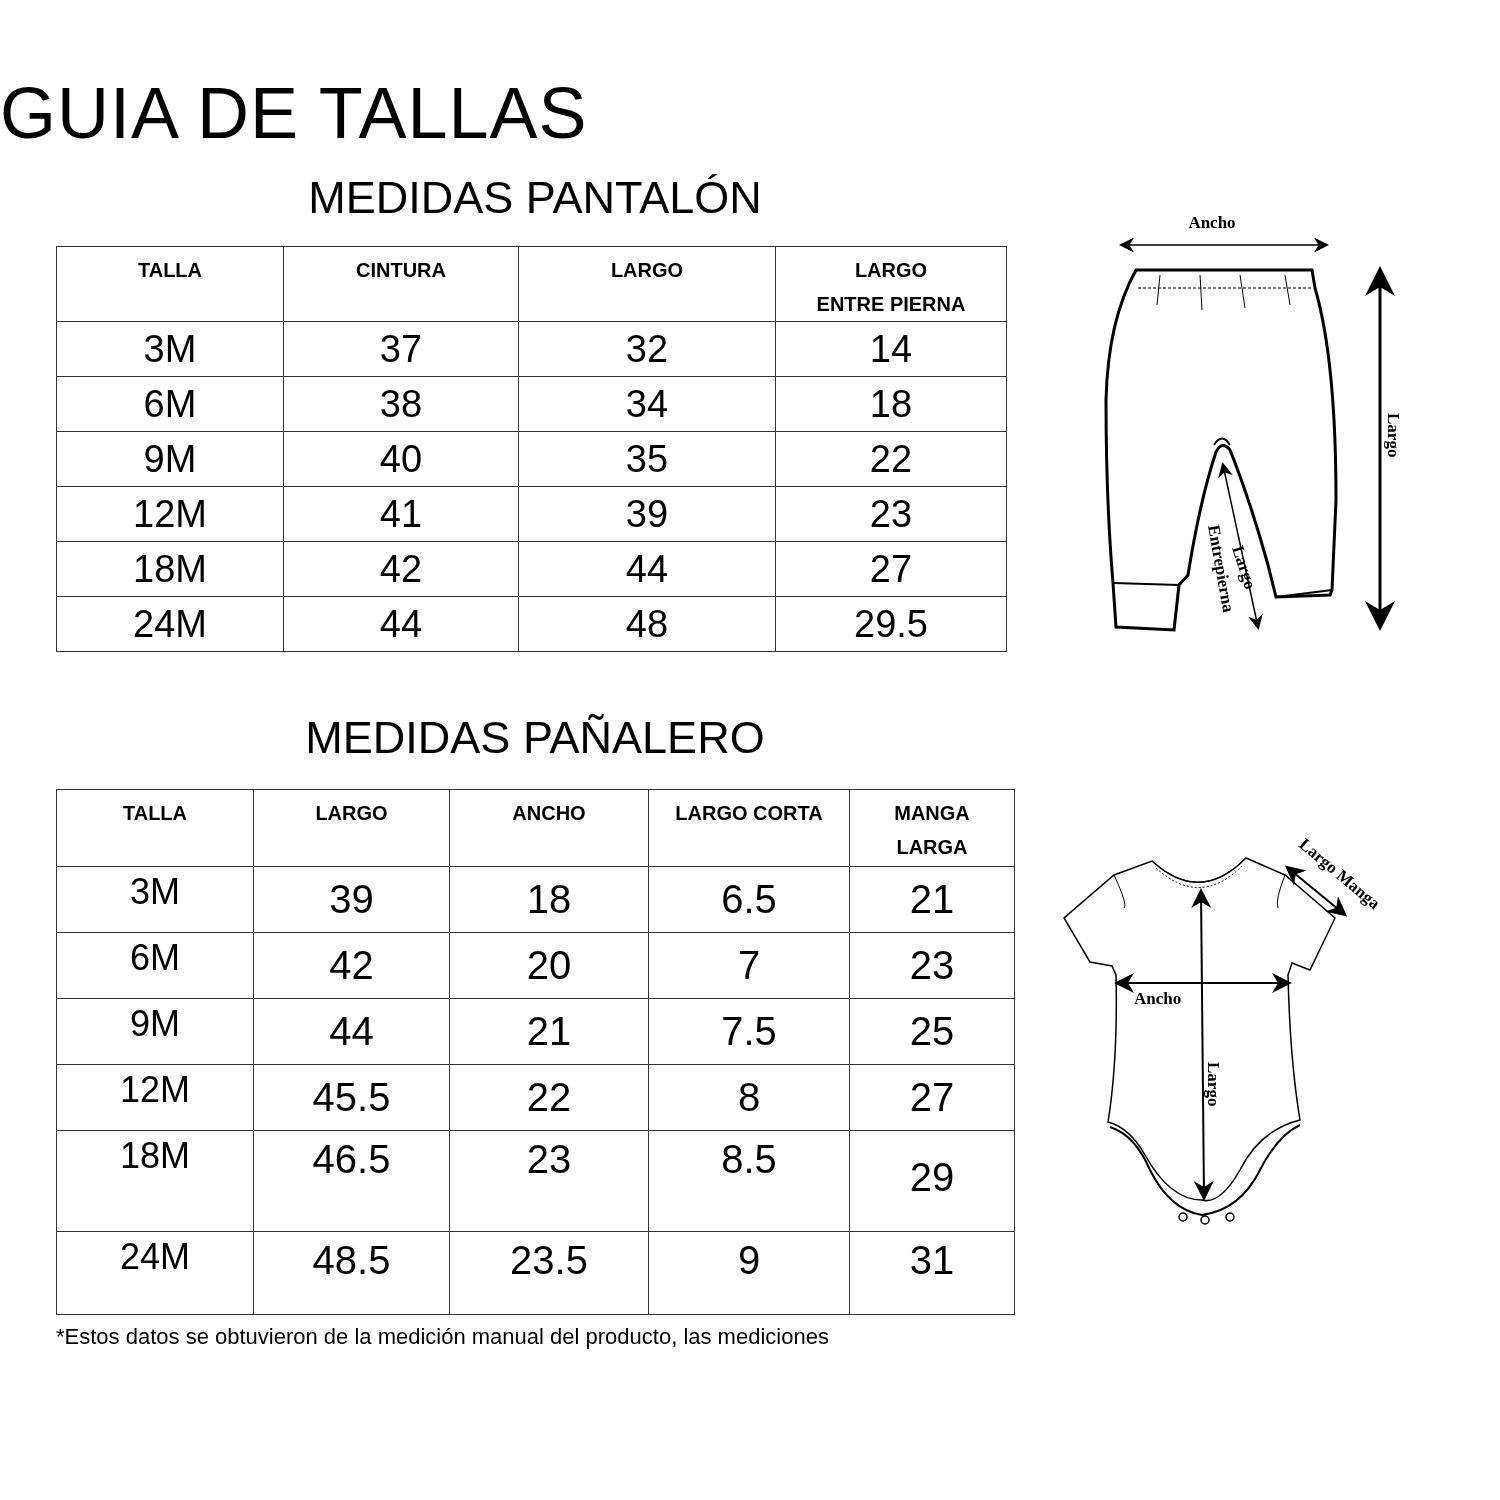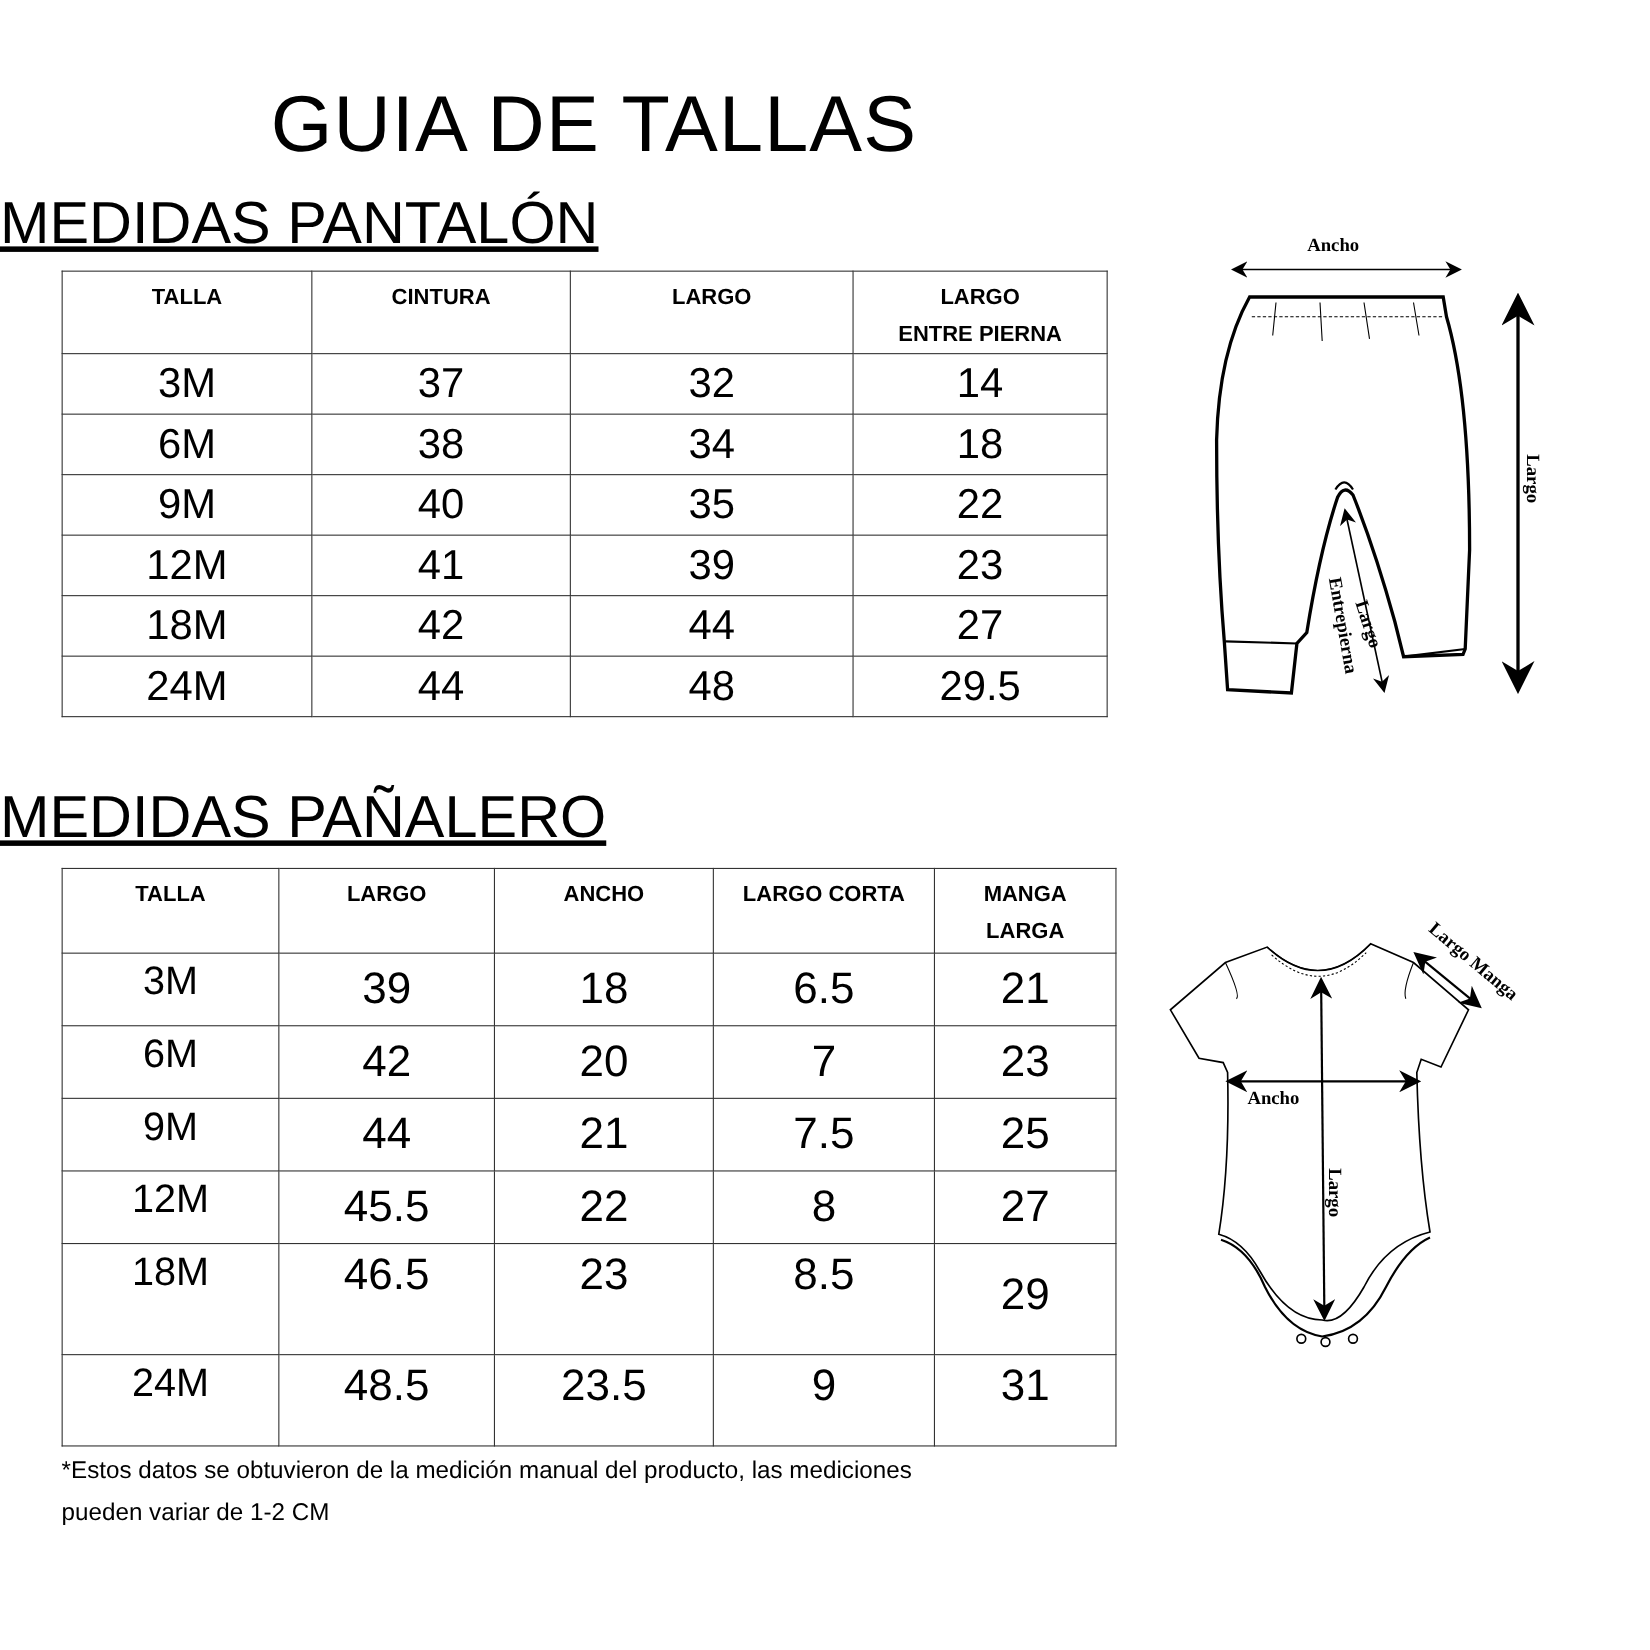--- a/index.html
+++ b/index.html
@@ -1,20 +1,20 @@
 <!DOCTYPE html>
 <html><head>
 <meta charset="utf-8">
 <style>
   html, body { margin:0; padding:0; background:#ffffff; }
   body { width:1500px; height:1500px; position:relative; overflow:hidden;
          font-family:"Liberation Sans", sans-serif; color:#000; }
-  .title { position:absolute; left:0; width:1080px; text-align:center; top:72px;
+  .title { position:absolute; left:0; width:1080px; top:72px;
            font-size:72px; font-family:"Liberation Sans", sans-serif; letter-spacing:1px; }
-  .subtitle { position:absolute; font-size:54px;text-decoration:underline; }
+  .subtitle { position:absolute; text-align:center; font-size:45px; }
   .sub1 { left:0; width:1070px; top:172px; }
   .sub2 { left:0; width:1070px; top:712px; }
   table { position:absolute; border-collapse:collapse; }
   td, th { border:1.5px solid #333; text-align:center; padding:0; }
   th { font-weight:bold; font-size:20px; vertical-align:top; padding-top:6px; line-height:34px; }
   #t1 { left:56px; top:246px; width:951px; }
   #t1 th { height:64px; }
   #t1 td { height:54px; font-size:38px; }
   #t2 { left:56px; top:789px; width:959px; }
   #t2 th { height:70px; }
@@ -200,14 +200,13 @@
   </g>
   <text class="figlabel" x="0" y="0" transform="translate(158,232) rotate(90)" font-size="13">Largo</text>
   <g>
     <line x1="238" y1="38" x2="294" y2="84" stroke="#000" stroke-width="2" marker-start="url(#ah2)" marker-end="url(#ah2)"></line>
   </g>
   <text class="figlabel" x="0" y="0" transform="translate(248,16) rotate(40)" font-size="13">Largo Manga</text>
 </svg>
 
 <div class="note">
   <div>*Estos datos se obtuvieron de la medición manual del producto, las mediciones</div>
-  <div>pueden variar de 1-2 CM</div>
 </div>
 
 </body></html>

